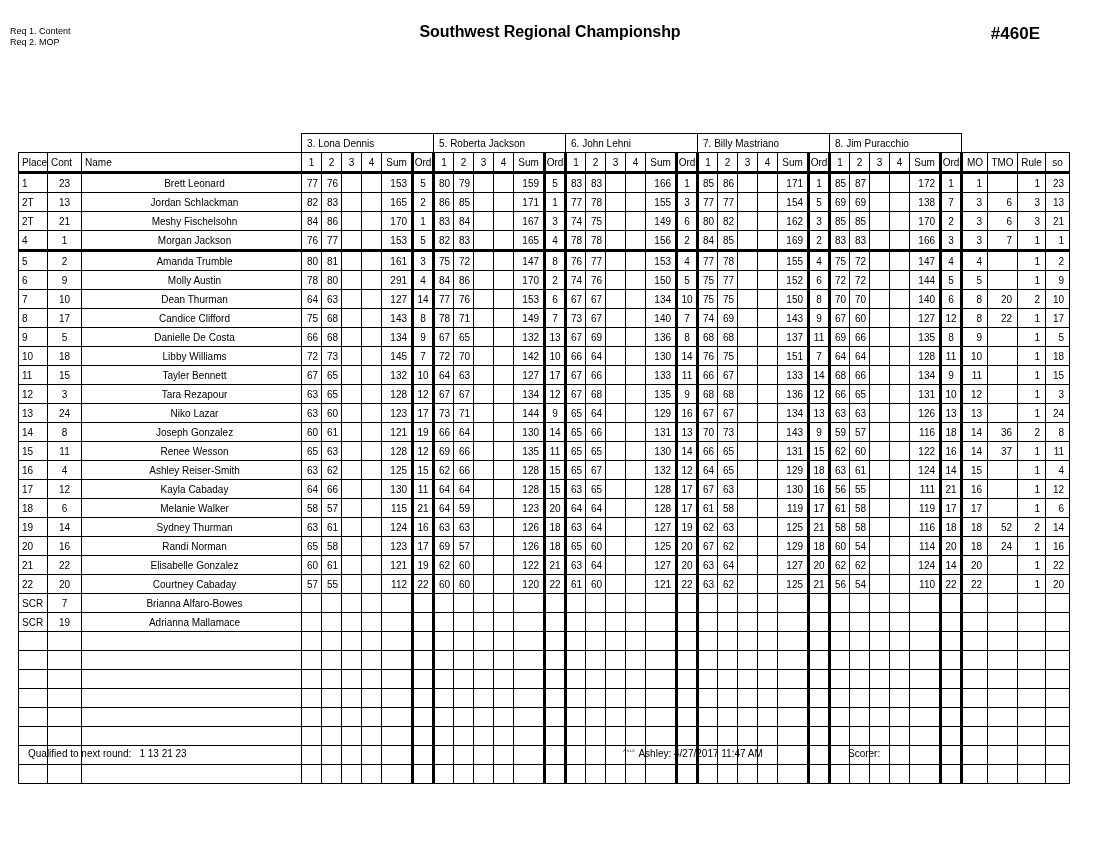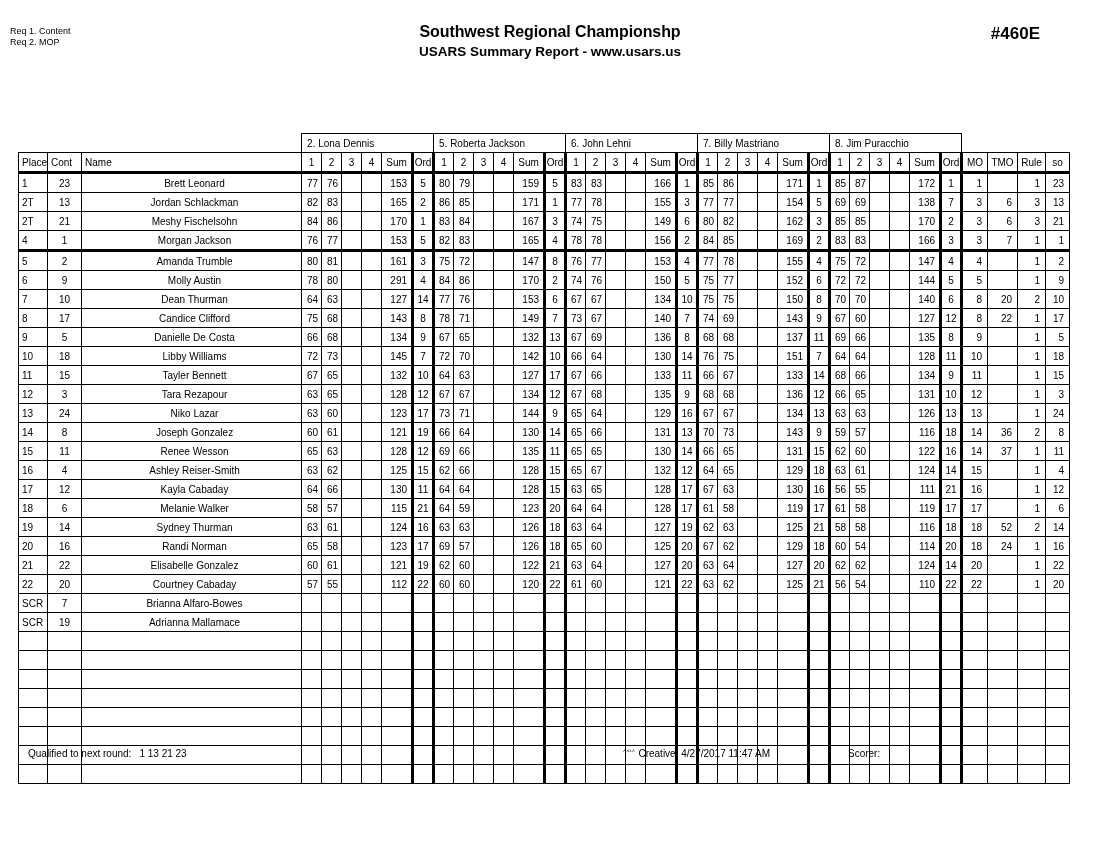--- a/index.html
+++ b/index.html
@@ -159,21 +159,20 @@
 </head>
 <body>
 
 <div id="req-box">
   <span class="req-line">Req  1.  Content</span>
   <span class="req-line">Req  2.  MOP</span>
 </div>
 
 <div id="title-block">
   <div class="t1">Southwest Regional Championshp</div>
-  <div class="t4">USARS Summary Report - www.usars.us</div>
 </div>
 <div id="event-code">#460E</div>
 
 <table id="grid">
   <colgroup id="cols">
       <col style="width: 28px;">
       <col style="width: 34px;">
       <col style="width: 220px;">
       <col style="width: 20px;">
       <col style="width: 20px;">
@@ -206,21 +205,21 @@
       <col style="width: 31px;">
       <col style="width: 21px;">
       <col style="width: 26px;">
       <col style="width: 30px;">
       <col style="width: 28px;">
       <col style="width: 24px;">
     </colgroup>
   <thead>
     <tr id="judge-head-row">
         <td colspan="3" class="jhead-blank"></td>
-        <td colspan="6" class="jhead" style="border-top: 1px solid rgb(0, 0, 0);">2.  Lona Dennis</td>
+        <td colspan="6" class="jhead" style="border-top: 1px solid rgb(0, 0, 0);">3.  Lona Dennis</td>
         <td colspan="6" class="jhead" style="border-top: 1px solid rgb(0, 0, 0);">5.  Roberta Jackson</td>
         <td colspan="6" class="jhead" style="border-top: 1px solid rgb(0, 0, 0);">6.  John Lehni</td>
         <td colspan="6" class="jhead" style="border-top: 1px solid rgb(0, 0, 0);">7.  Billy Mastriano</td>
         <td colspan="6" class="jhead" style="border-top: 1px solid rgb(0, 0, 0);">8.  Jim Puracchio</td>
         <td colspan="4" class="jhead-blank-r"></td>
       </tr>
     <tr class="chead" id="col-head-row">
         <td class="lbl-left">Place</td>
         <td class="lbl-left">Cont</td>
         <td class="lbl-left">Name</td>
@@ -1510,19 +1509,19 @@
         <td>&nbsp;</td>
       </tr>
     </tbody>
 </table>
 
 <div id="footer">
   <div id="qualified">
     <span>Qualified to next round:</span><span class="q-list">1 13 21 23</span>
   </div>
   <div id="printed">
-    <span class="tiny-mark">˄˄¹˄</span><span>Creative:</span>
+    <span class="tiny-mark">˄˄¹˄</span><span>Ashley:</span>
     <span>4/27/2017  11:47 AM</span>
   </div>
   <div id="scorer">
     <span>Scorer:</span>
   </div>
 </div>
 
 </body></html>

